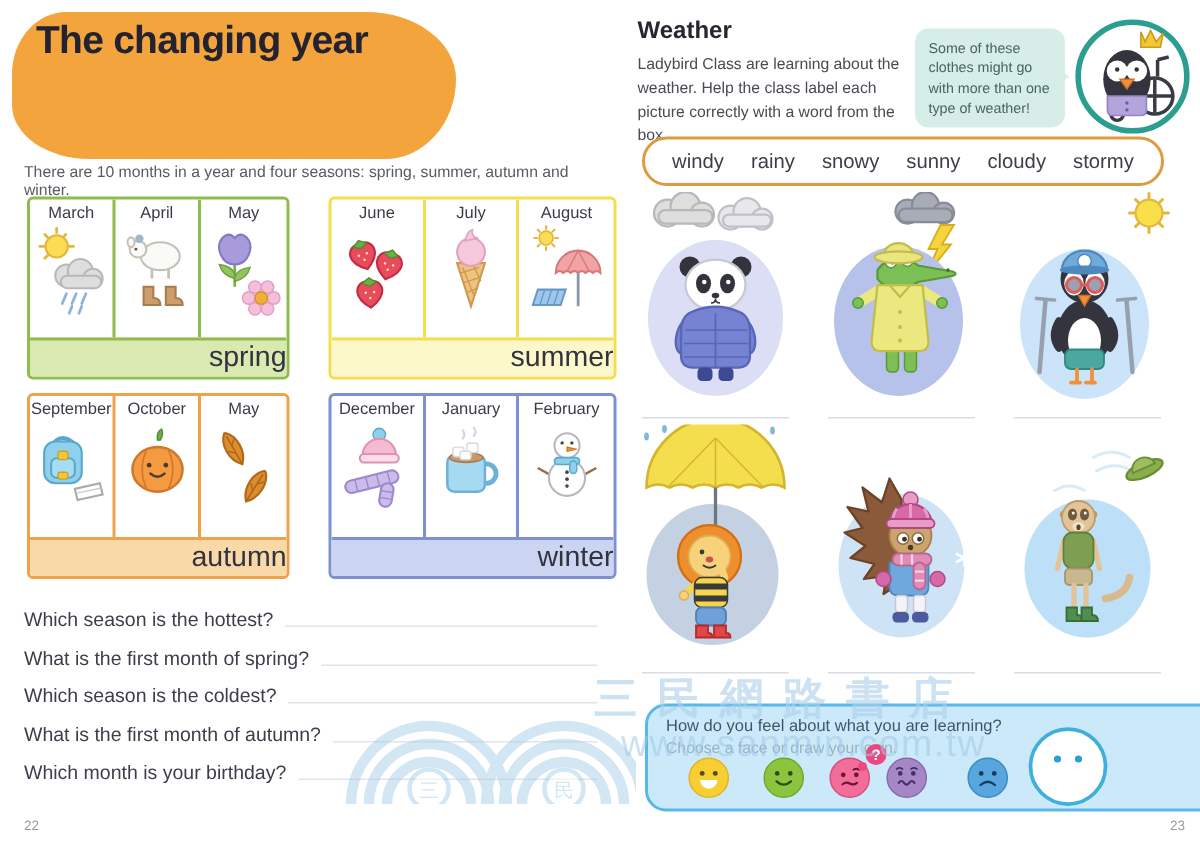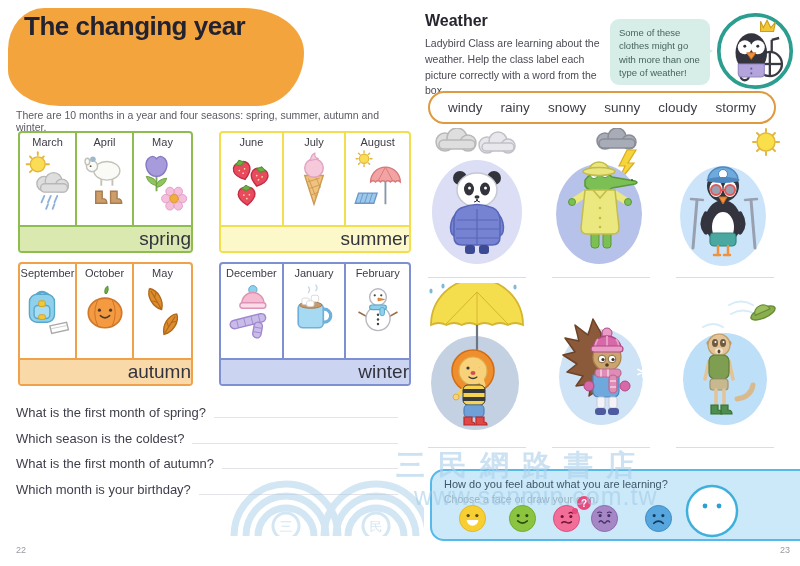--- a/index.html
+++ b/index.html
@@ -316,20 +316,24 @@
               <circle cx="28" cy="46" r="1.3" fill="#444"></circle>
           </svg>
         </div>
       </div>
       <div class="band">winter</div>
     </div>
   </div>
 
   <div class="questions">
     <div class="q-row">
+      <span class="q-text">Which season is the hottest?</span>
+      <span class="q-line"></span>
+    </div>
+    <div class="q-row">
       <span class="q-text">What is the first month of spring?</span>
       <span class="q-line"></span>
     </div>
     <div class="q-row">
       <span class="q-text">Which season is the coldest?</span>
       <span class="q-line"></span>
     </div>
     <div class="q-row">
       <span class="q-text">What is the first month of autumn?</span>
       <span class="q-line"></span>

